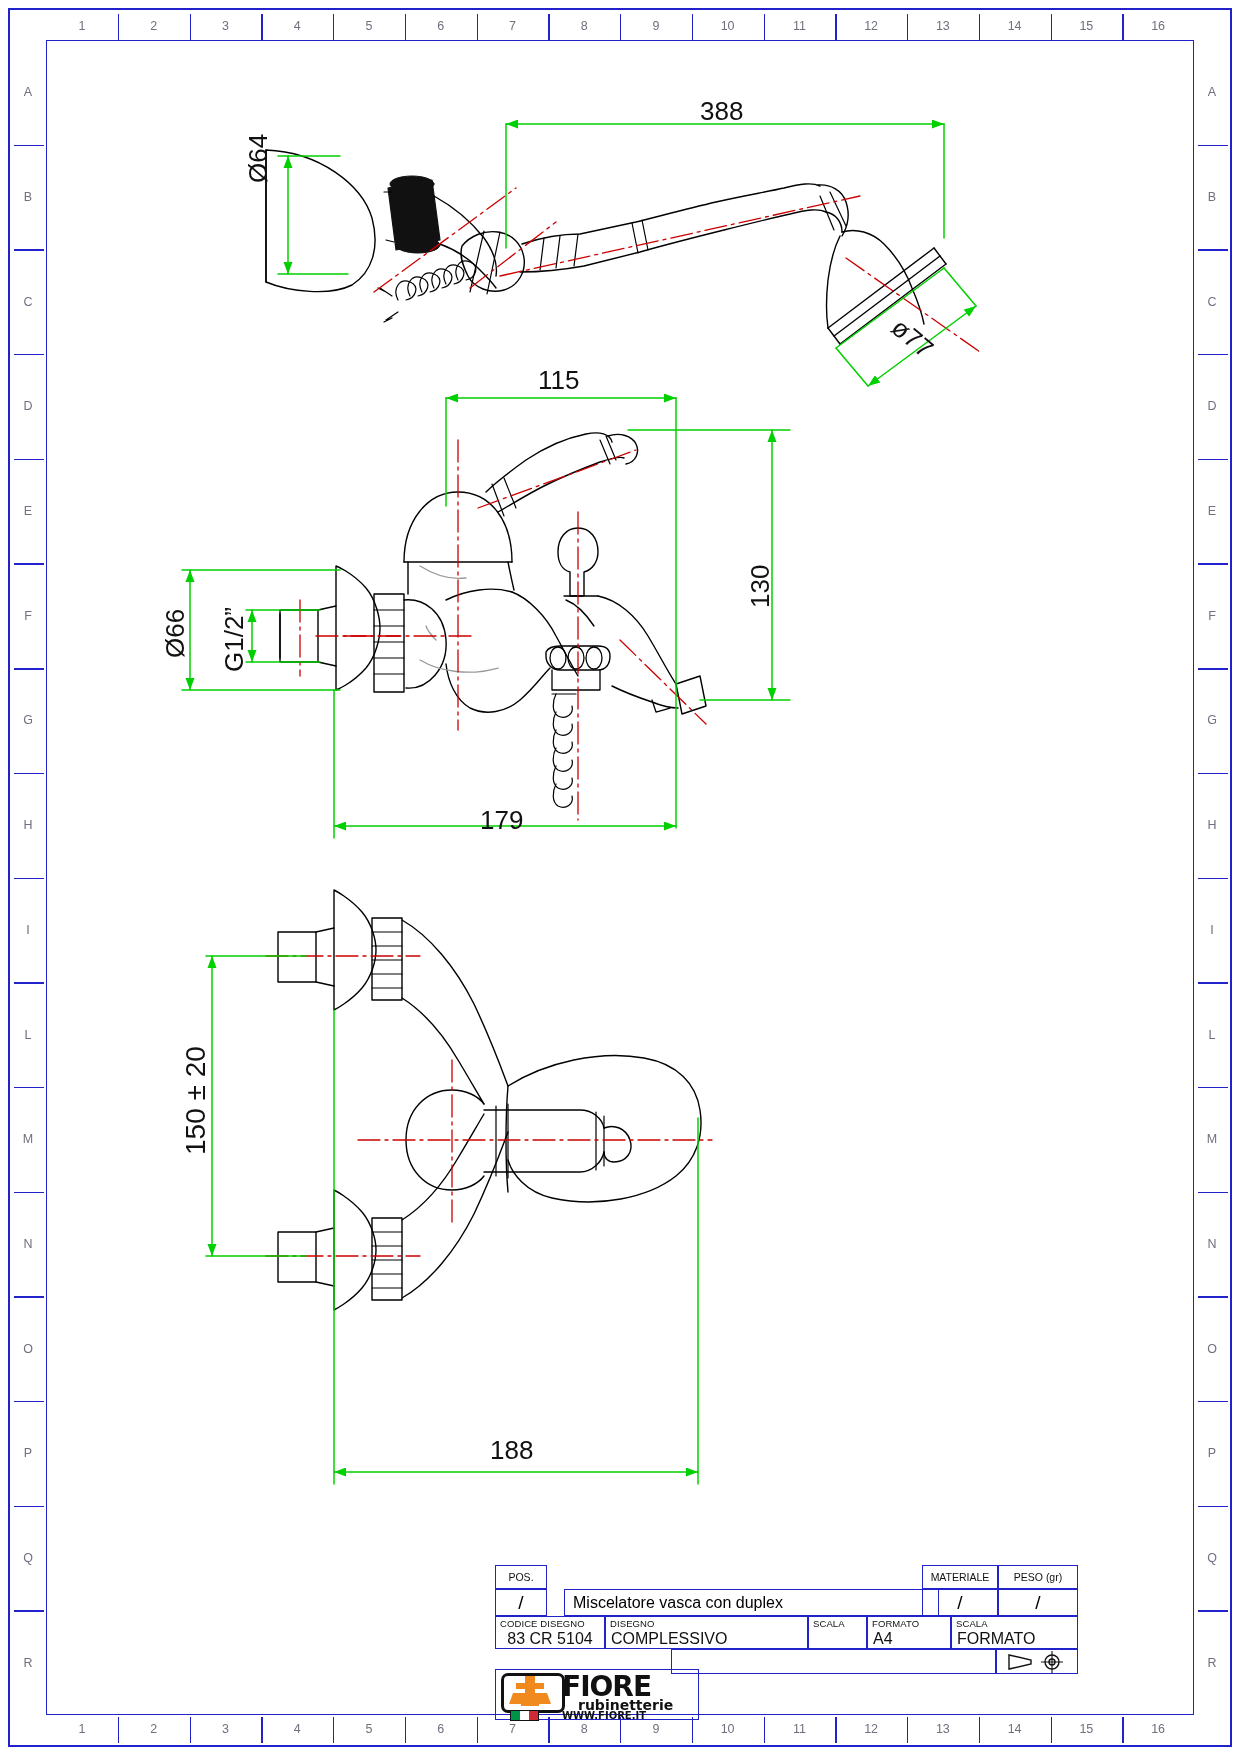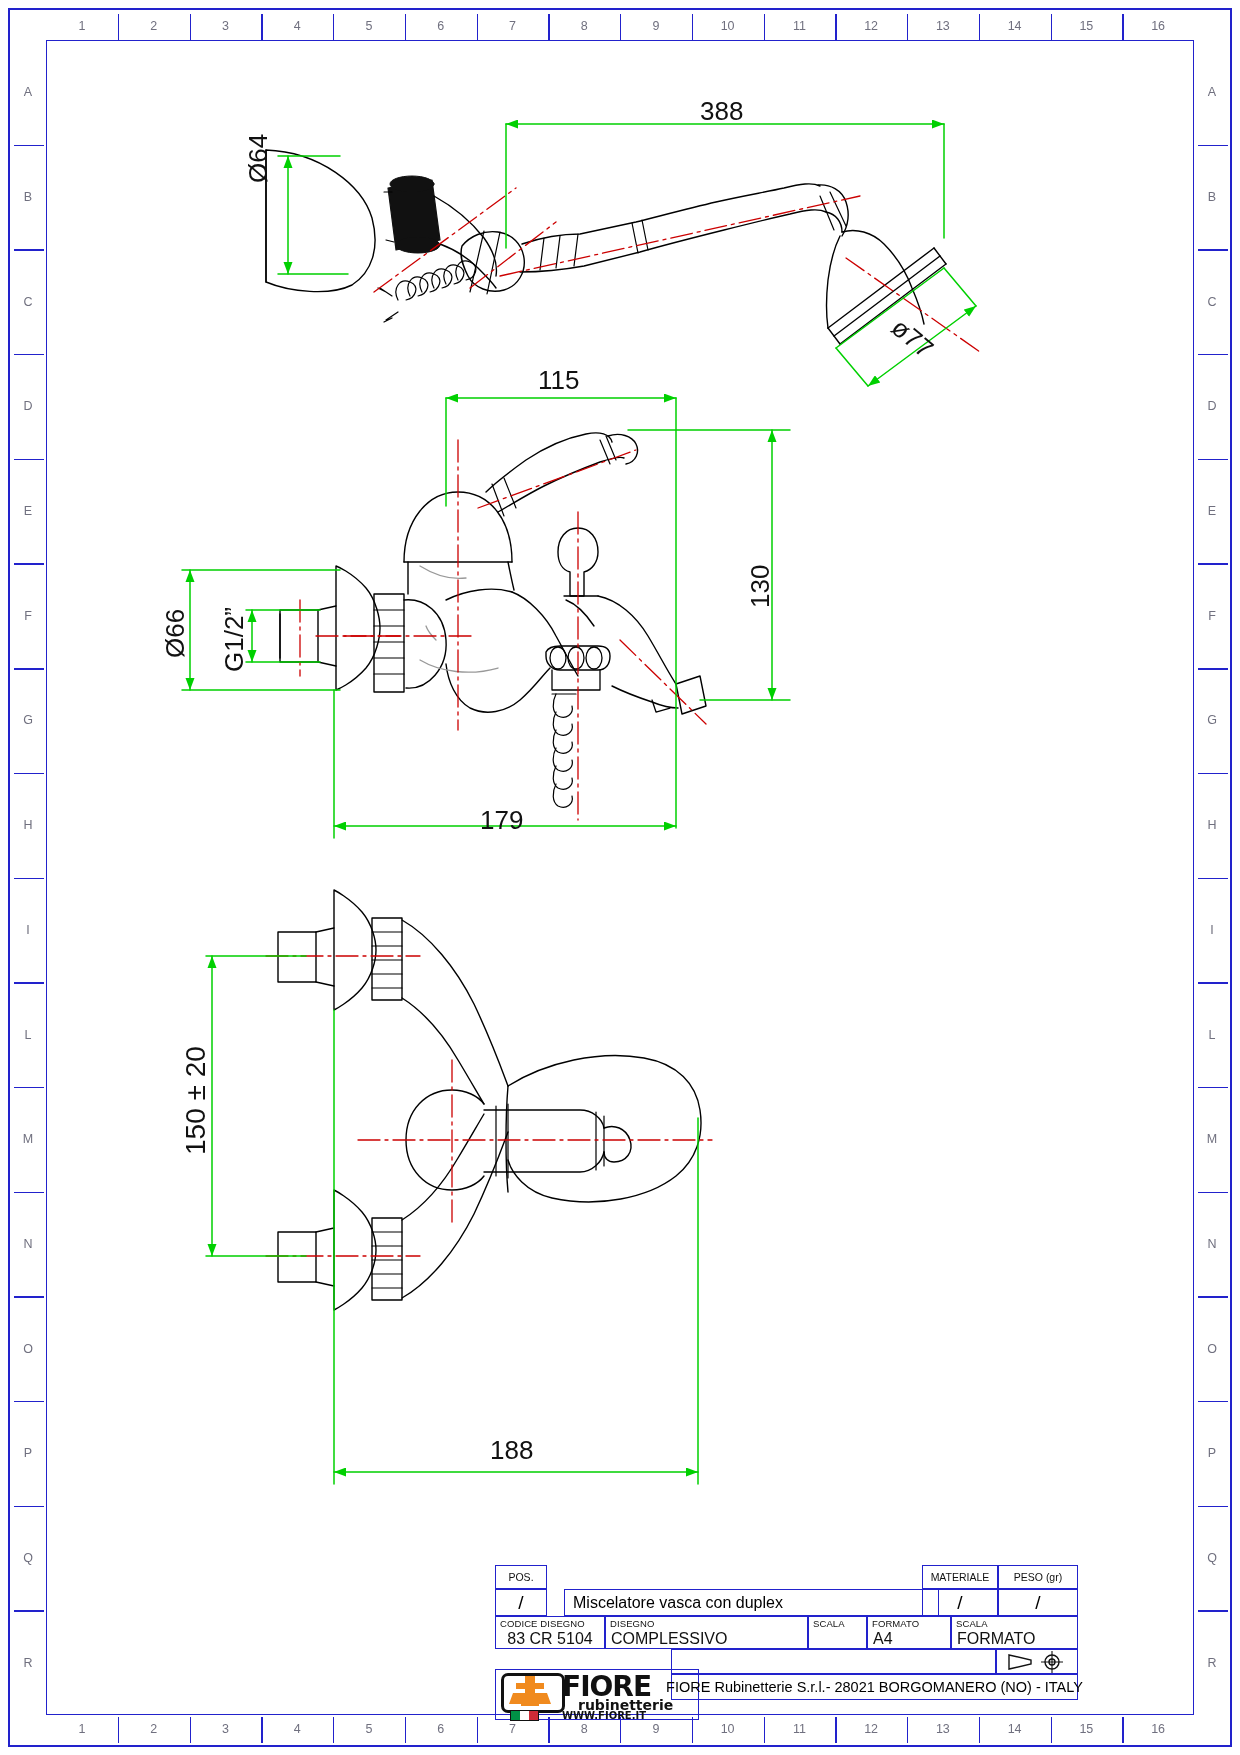--- a/index.html
+++ b/index.html
@@ -493,21 +493,20 @@
         <div class="rub" style="left:82px;top:27px;font-size:14px;">rubinetterie</div>
         <div class="flag" style="left:14px;top:40px;">
           <i style="background:#009246"></i>
             <i style="background:#ffffff"></i>
             <i style="background:#ce2b37"></i>
         </div>
         <div class="rub" style="left:66px;top:40px;font-size:10px;">WWW.FIORE.IT</div>
       </div>
     </div>
     <div class="cell" style="left:176px;top:84px;width:325px;height:25px;"></div>
-    <div class="cell" style="left:176px;top:109px;width:407px;height:26px;display:flex;align-items:center;justify-content:center;font-size:14.5px;white-space:nowrap;overflow:visible;">FIORE Rubinetterie S.r.l.- 28021 BORGOMANERO (NO) - ITALY</div>
     <div class="cell" style="left:501px;top:84px;width:82px;height:25px;">
       <svg width="80" height="23" viewBox="0 0 80 23">
         <path d="M12,5 L34,10 L34,14 L12,19 Z" fill="none" stroke="#111" stroke-width="1.4"></path>
         <circle cx="55" cy="12" r="7" fill="none" stroke="#111" stroke-width="1.4"></circle>
         <circle cx="55" cy="12" r="3" fill="none" stroke="#111" stroke-width="1.4"></circle>
         <path d="M44,12 h22 M55,1 v22" stroke="#111" stroke-width="1.1"></path>
       </svg>
     </div>
   </div>
 

